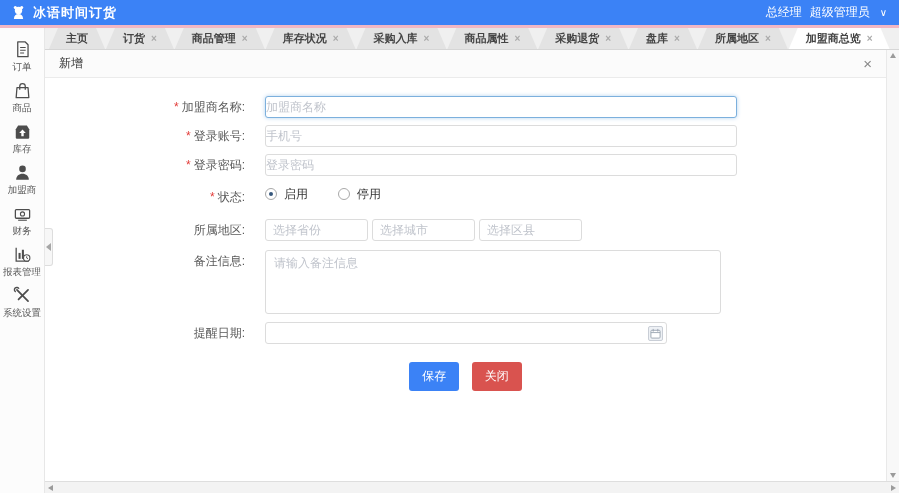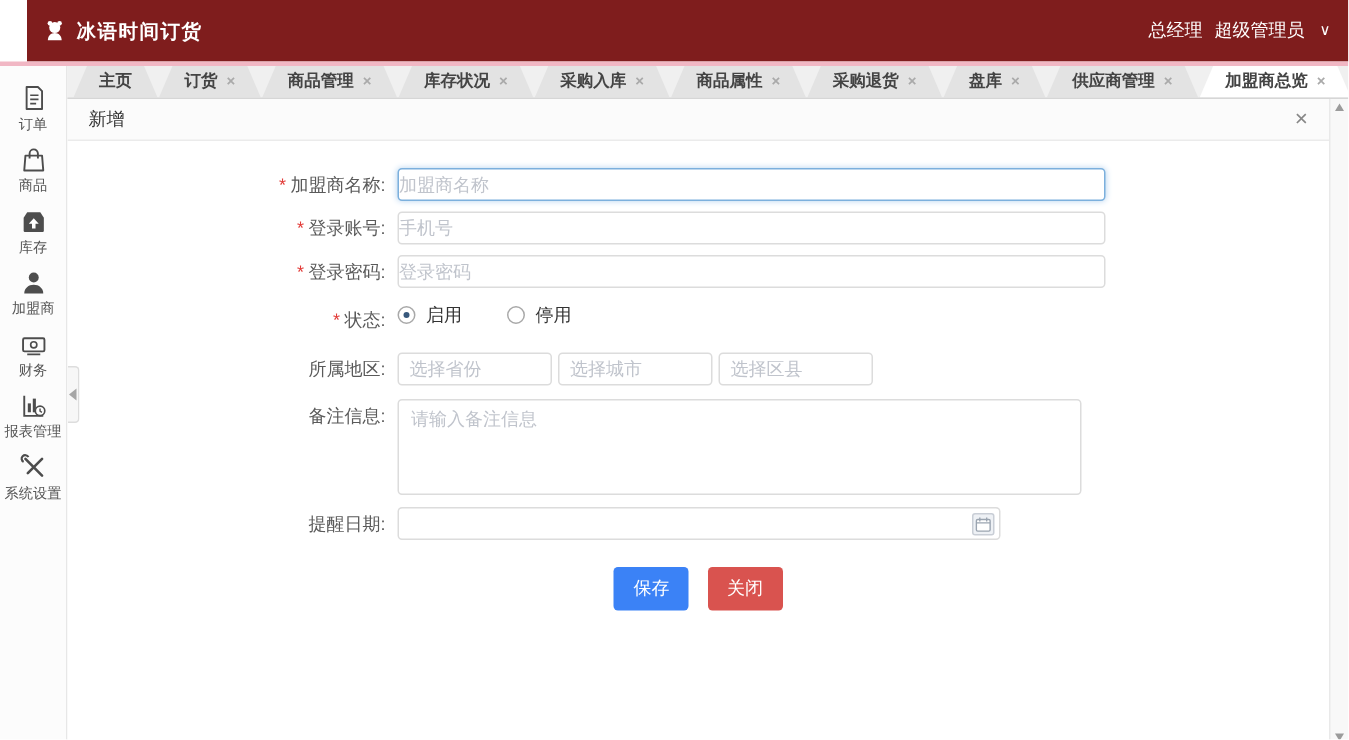--- a/index.html
+++ b/index.html
@@ -1,21 +1,21 @@
 <!DOCTYPE html>
 <html><head>
 <meta charset="utf-8">
 <style>
   * { margin:0; padding:0; box-sizing:border-box; }
   html,body { background:#fff; }
   body { font-family:"Liberation Sans","DejaVu Sans",sans-serif; }
   .app { width:899px; height:493px; overflow:hidden; position:relative; background:#fff; border:0; }
 
   
-  .hdr { height:41px; background:#7f1d1d; display:flex; align-items:center; padding:0 12px 0 10px; color:#fff;margin-left:18px; }
+  .hdr { height:25px; background:#3b82f6; display:flex; align-items:center; padding:0 12px 0 10px; color:#fff; }
   .hdr .logo { width:17px; height:17px; margin-right:6px; flex:0 0 auto; }
   .hdr .title { font-size:13px; font-weight:bold; letter-spacing:1px; }
   .hdr .spacer { flex:1; }
   .hdr .user { font-size:12px; display:flex; align-items:center; gap:8px; cursor:pointer; }
   .hdr .chev { font-size:10px; margin-left:2px; }
   .pinkline { height:3px; background:#f1b7c4; }
 
   
   .mainrow { display:flex; height:465px; }
   .sidebar { width:45px; background:#fcfcfc; border-right:1px solid #e7e7e7; padding-top:9px; }
@@ -42,21 +42,21 @@
 
   
   .handle { position:absolute; left:0; top:178px; width:8px; height:38px; background:#f7f7f7;
             border:1px solid #ddd; border-left:none; border-radius:0 3px 3px 0; z-index:5; cursor:pointer;
             display:flex; align-items:center; justify-content:center; }
   .handle .tri { width:0; height:0; border-top:4px solid transparent; border-bottom:4px solid transparent; border-right:5px solid #a6a6a6; }
 
   
   .form { padding-top:18px; }
   .frow { display:flex; align-items:flex-start; margin-bottom:7px; }
-  .flabel { width:220px; padding-right:8px; text-align:right; font-size:12px; color:#5a5a5a; line-height:22px; white-space:nowrap; }
+  .flabel { width:220px; padding-right:20px; text-align:right; font-size:12px; color:#5a5a5a; line-height:22px; white-space:nowrap; }
   .req { color:#e23c39; margin-right:3px; }
   .tinput, .sel, .area, .dinput { border:1px solid #dcdcdc; border-radius:3px; font-size:12px; color:#333;
           font-family:"Liberation Sans","DejaVu Sans",sans-serif; outline:none; background:#fff; }
   .tinput { width:472px; height:22px; padding:0 0; }
   .tinput::placeholder, .sel::placeholder, .area::placeholder, .dinput::placeholder { color:#c0c4cc; }
   .tinput.focused { border-color:#7cb0dd; box-shadow:0 0 4px #b5d3ef; }
   .statusrow { margin:10px 0 11px; }
   .radios { display:flex; align-items:center; gap:30px; height:16px; }
   .ropt { display:flex; align-items:center; gap:7px; font-size:12px; color:#333; cursor:pointer; }
   .rdot { width:12px; height:12px; border:1px solid #a9a9a9; border-radius:50%; background:#fff; position:relative; }
@@ -193,21 +193,21 @@
         </div>
         <div class="tab">
           <span>采购退货</span>
           <span class="tclose">×</span>
         </div>
         <div class="tab">
           <span>盘库</span>
           <span class="tclose">×</span>
         </div>
         <div class="tab">
-          <span>供应商管理</span>
+          <span>所属地区</span>
           <span class="tclose">×</span>
         </div>
         <div class="tab active">
           <span>加盟商总览</span>
           <span class="tclose">×</span>
         </div>
       </div>
 
       <div class="contentrow">
         <div class="handle">

